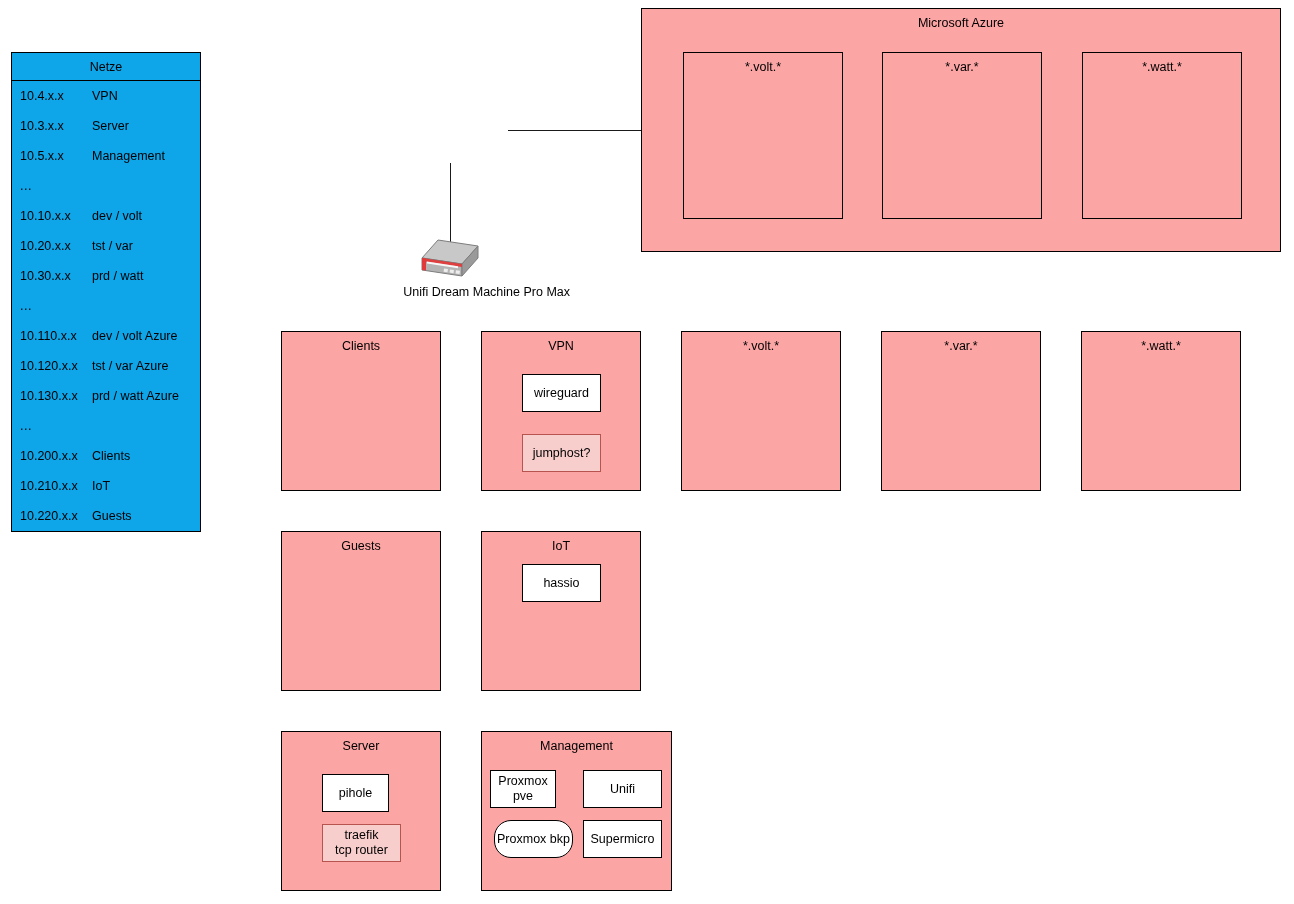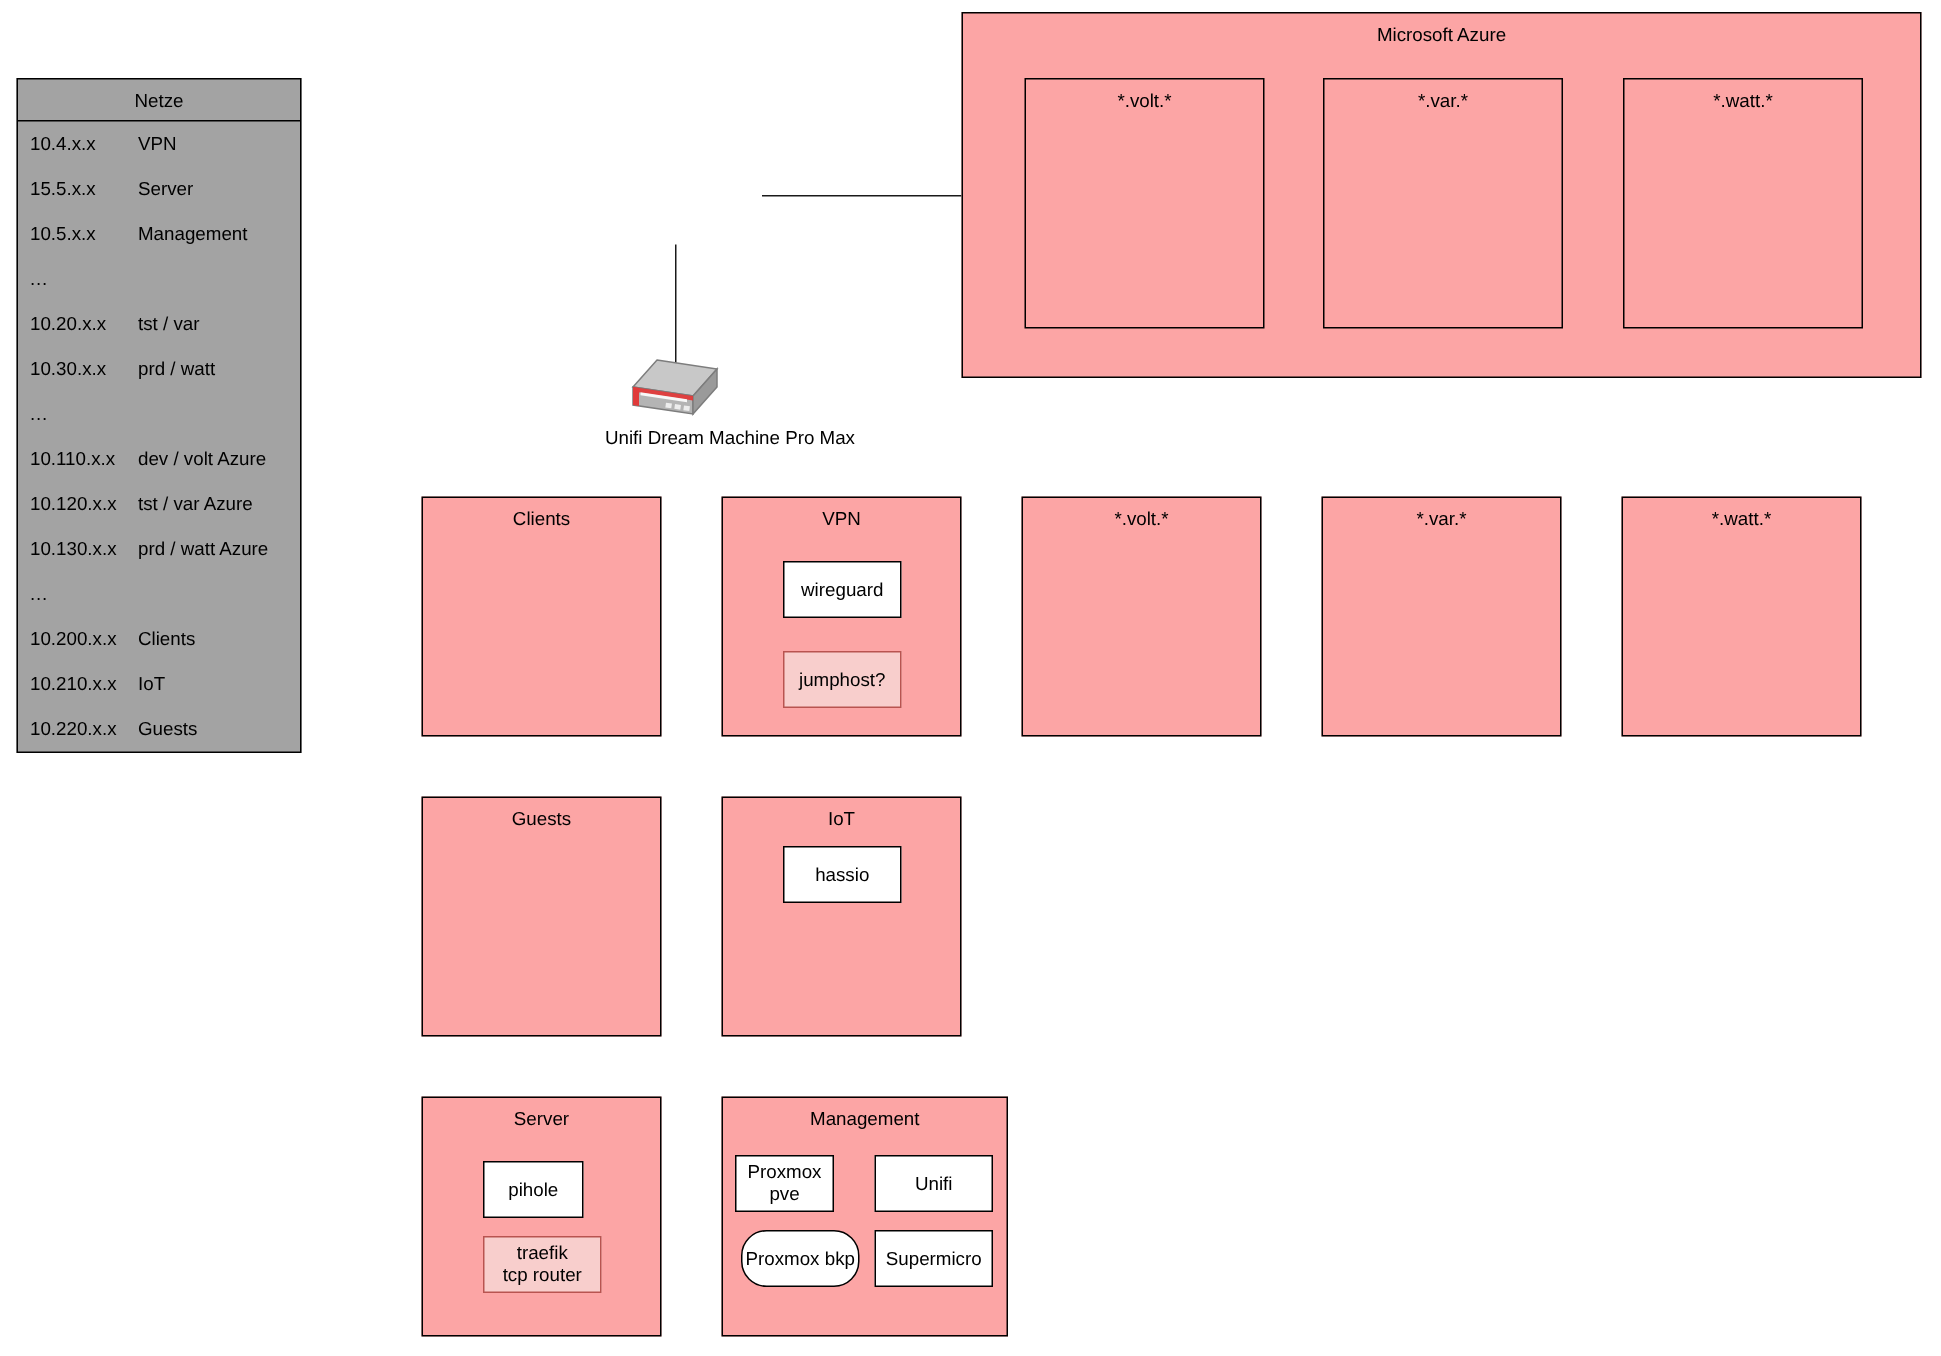--- a/index.html
+++ b/index.html
@@ -22,21 +22,21 @@
     height: 904px;
   }
 
   
   .netze-table {
     position: absolute;
     left: 11px;
     top: 52px;
     width: 190px;
     border: 1px solid #000;
-    background: #a3a3a3;
+    background: #0ea5e9;
     box-sizing: border-box;
   }
   .netze-header {
     height: 28px;
     line-height: 28px;
     text-align: center;
     font-size: 12.5px;
     border-bottom: 1px solid #000;
     box-sizing: border-box;
   }
@@ -151,30 +151,34 @@
 <div class="canvas">
 
   <div class="netze-table">
     <div class="netze-header">Netze</div>
     <div class="netze-body">
       <div class="netze-row">
         <span class="netze-cidr">10.4.x.x</span>
         <span class="netze-name">VPN</span>
       </div>
       <div class="netze-row">
-        <span class="netze-cidr">15.5.x.x</span>
+        <span class="netze-cidr">10.3.x.x</span>
         <span class="netze-name">Server</span>
       </div>
       <div class="netze-row">
         <span class="netze-cidr">10.5.x.x</span>
         <span class="netze-name">Management</span>
       </div>
       <div class="netze-row sep">
         <span class="netze-cidr">...</span>
         <span class="netze-name"></span>
+      </div>
+      <div class="netze-row">
+        <span class="netze-cidr">10.10.x.x</span>
+        <span class="netze-name">dev / volt</span>
       </div>
       <div class="netze-row">
         <span class="netze-cidr">10.20.x.x</span>
         <span class="netze-name">tst / var</span>
       </div>
       <div class="netze-row">
         <span class="netze-cidr">10.30.x.x</span>
         <span class="netze-name">prd / watt</span>
       </div>
       <div class="netze-row sep">

